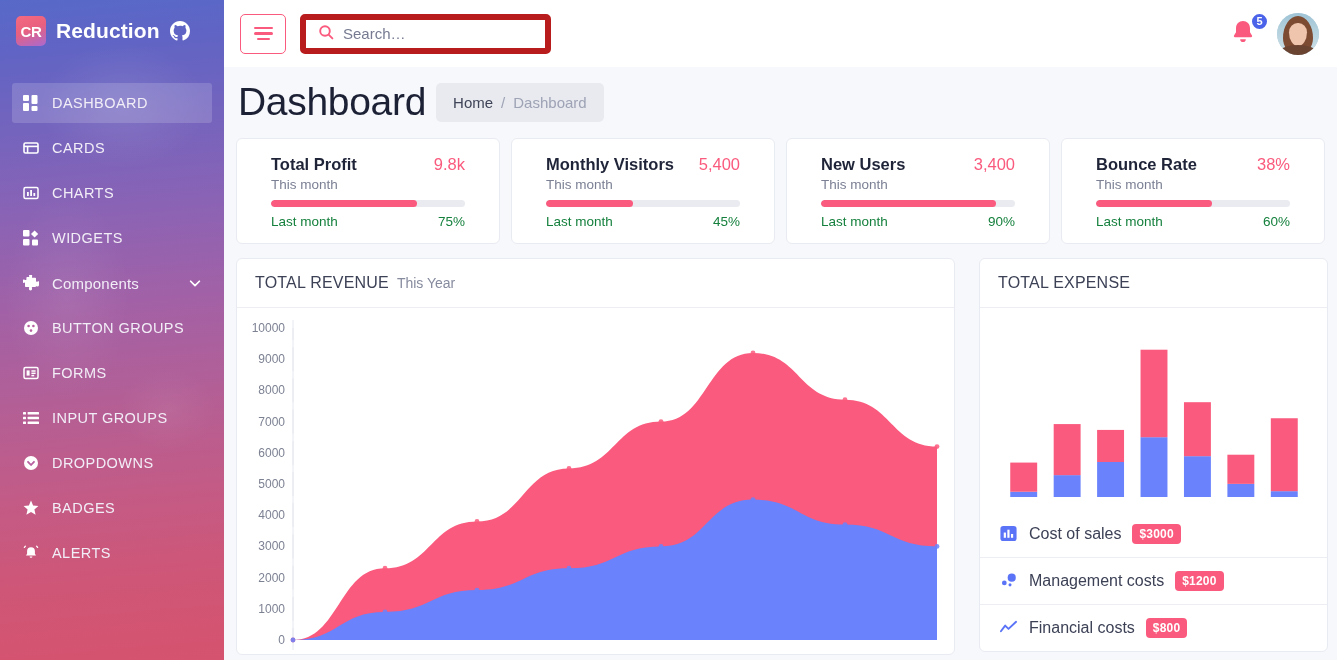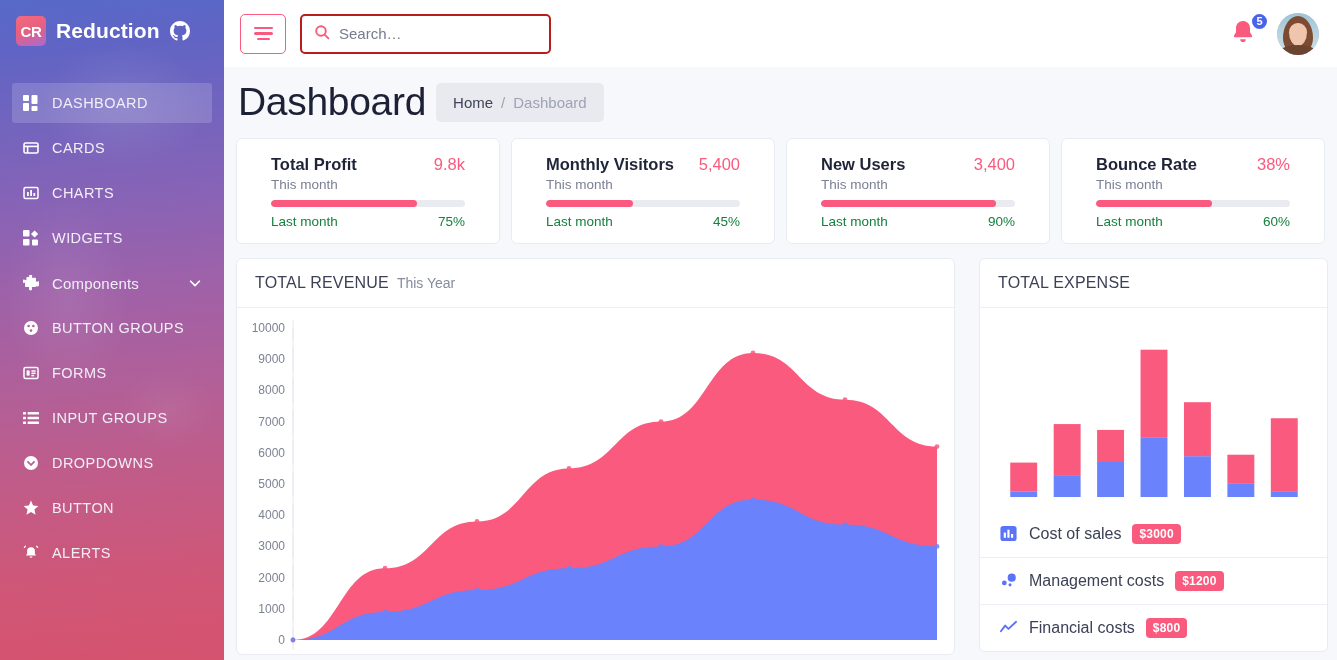--- a/index.html
+++ b/index.html
@@ -69,21 +69,21 @@
     width: 46px; height: 40px; border: 1px solid #fa5a7d; border-radius: 5px;
     background: #fff; display: flex; flex-direction: column; align-items: center;
     justify-content: center; gap: 3px; cursor: pointer;
   }
   .hamburger i { display:block; height: 2.5px; background: #fa5a7d; border-radius: 2px; }
   .hamburger i:nth-child(1) { width: 19px; }
   .hamburger i:nth-child(2) { width: 19px; }
   .hamburger i:nth-child(3) { width: 13px; }
 
   .search-wrap {
-    width: 251px; height: 40px; border: 2px solid #b91c1c; border-radius: 5px;
+    width: 251px; height: 40px; border: 6px solid #b91c1c; border-radius: 5px;
     background: #fff; display: flex; align-items: center; padding: 0 12px; gap: 9px;
   }
   .search-input {
     border: 0; outline: 0; font-size: 15px; color: #5b6077;
     font-family: "Liberation Sans", sans-serif; width: 100%; background: transparent;
   }
   .search-input::placeholder { color: #767b91; }
 
   .topbar-right { margin-left: auto; display: flex; align-items: center; gap: 18px; }
   .bell-wrap { position: relative; width: 30px; height: 34px; cursor: pointer; }
@@ -293,21 +293,21 @@
         </span>
         <span class="nav-label">DROPDOWNS</span>
       </div>
 
       <div class="nav-item">
         <span class="ico">
           <svg viewBox="0 0 16 16" width="16" height="16" fill="#ffffff">
               <polygon points="8,0.6 10.1,5.5 15.4,6 11.4,9.5 12.6,14.8 8,12 3.4,14.8 4.6,9.5 0.6,6 5.9,5.5"></polygon>
             </svg>
         </span>
-        <span class="nav-label">BUTTON</span>
+        <span class="nav-label">BADGES</span>
       </div>
 
       <div class="nav-item">
         <span class="ico">
           <svg viewBox="0 0 16 16" width="16" height="16" fill="#ffffff">
               <path d="M8 2.2a3.9 3.9 0 0 1 3.9 3.9v2.6l1.1 1.7H3l1.1-1.7V6.1A3.9 3.9 0 0 1 8 2.2z"></path>
               <path d="M6.6 11.4h2.8a1.4 1.4 0 0 1-2.8 0z"></path>
               <path d="M2.4 1.2 1.4 2.4M13.6 1.2l1 1.2" stroke="#ffffff" stroke-width="1.3" stroke-linecap="round"></path>
             </svg>
         </span>

